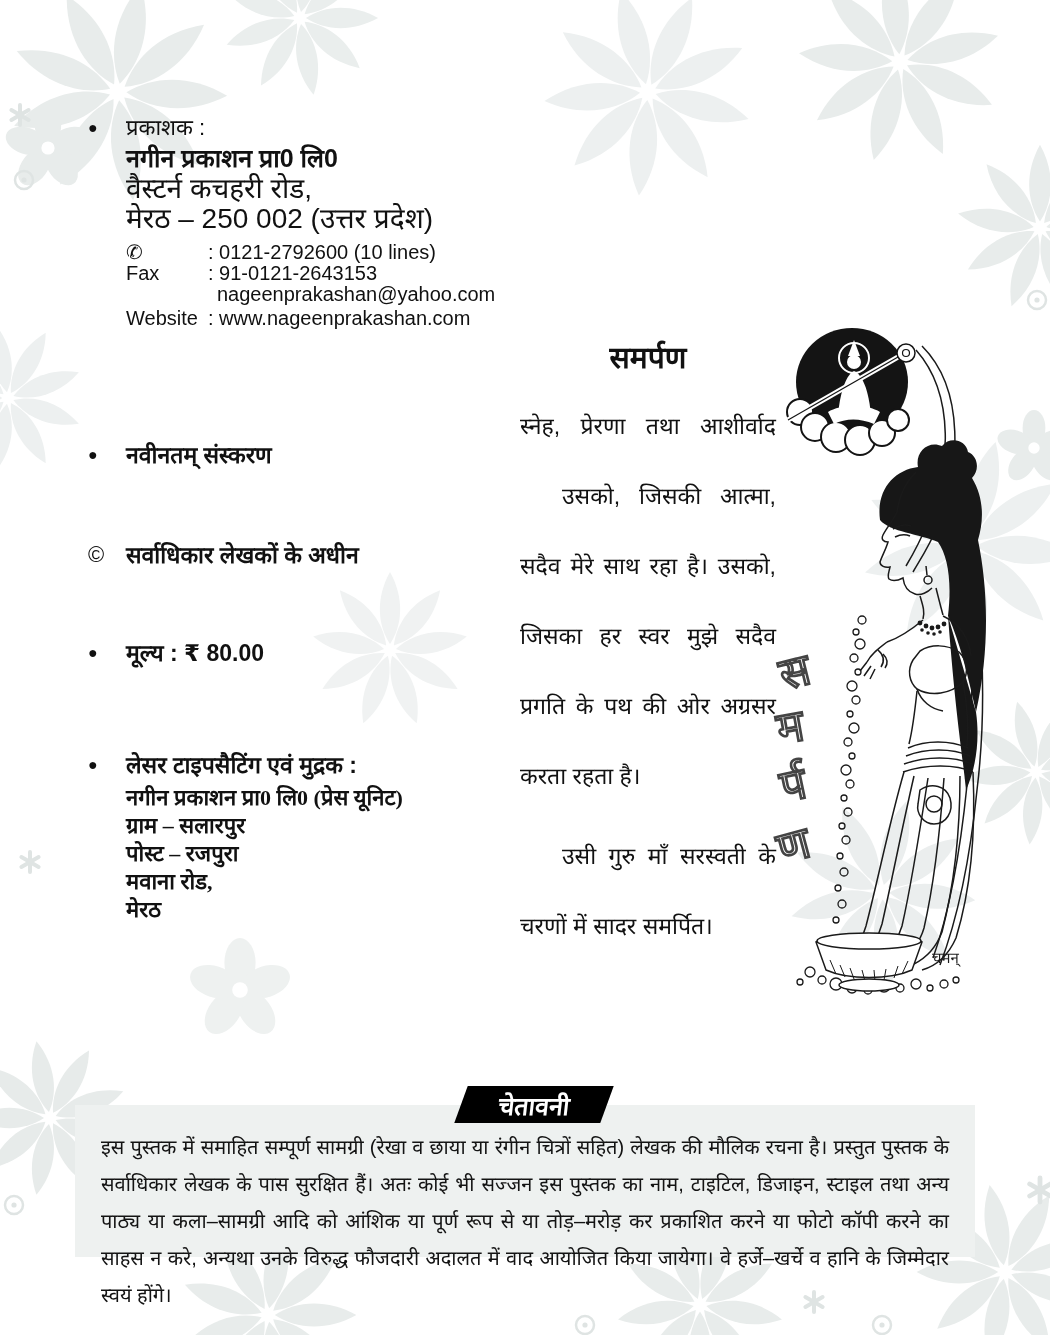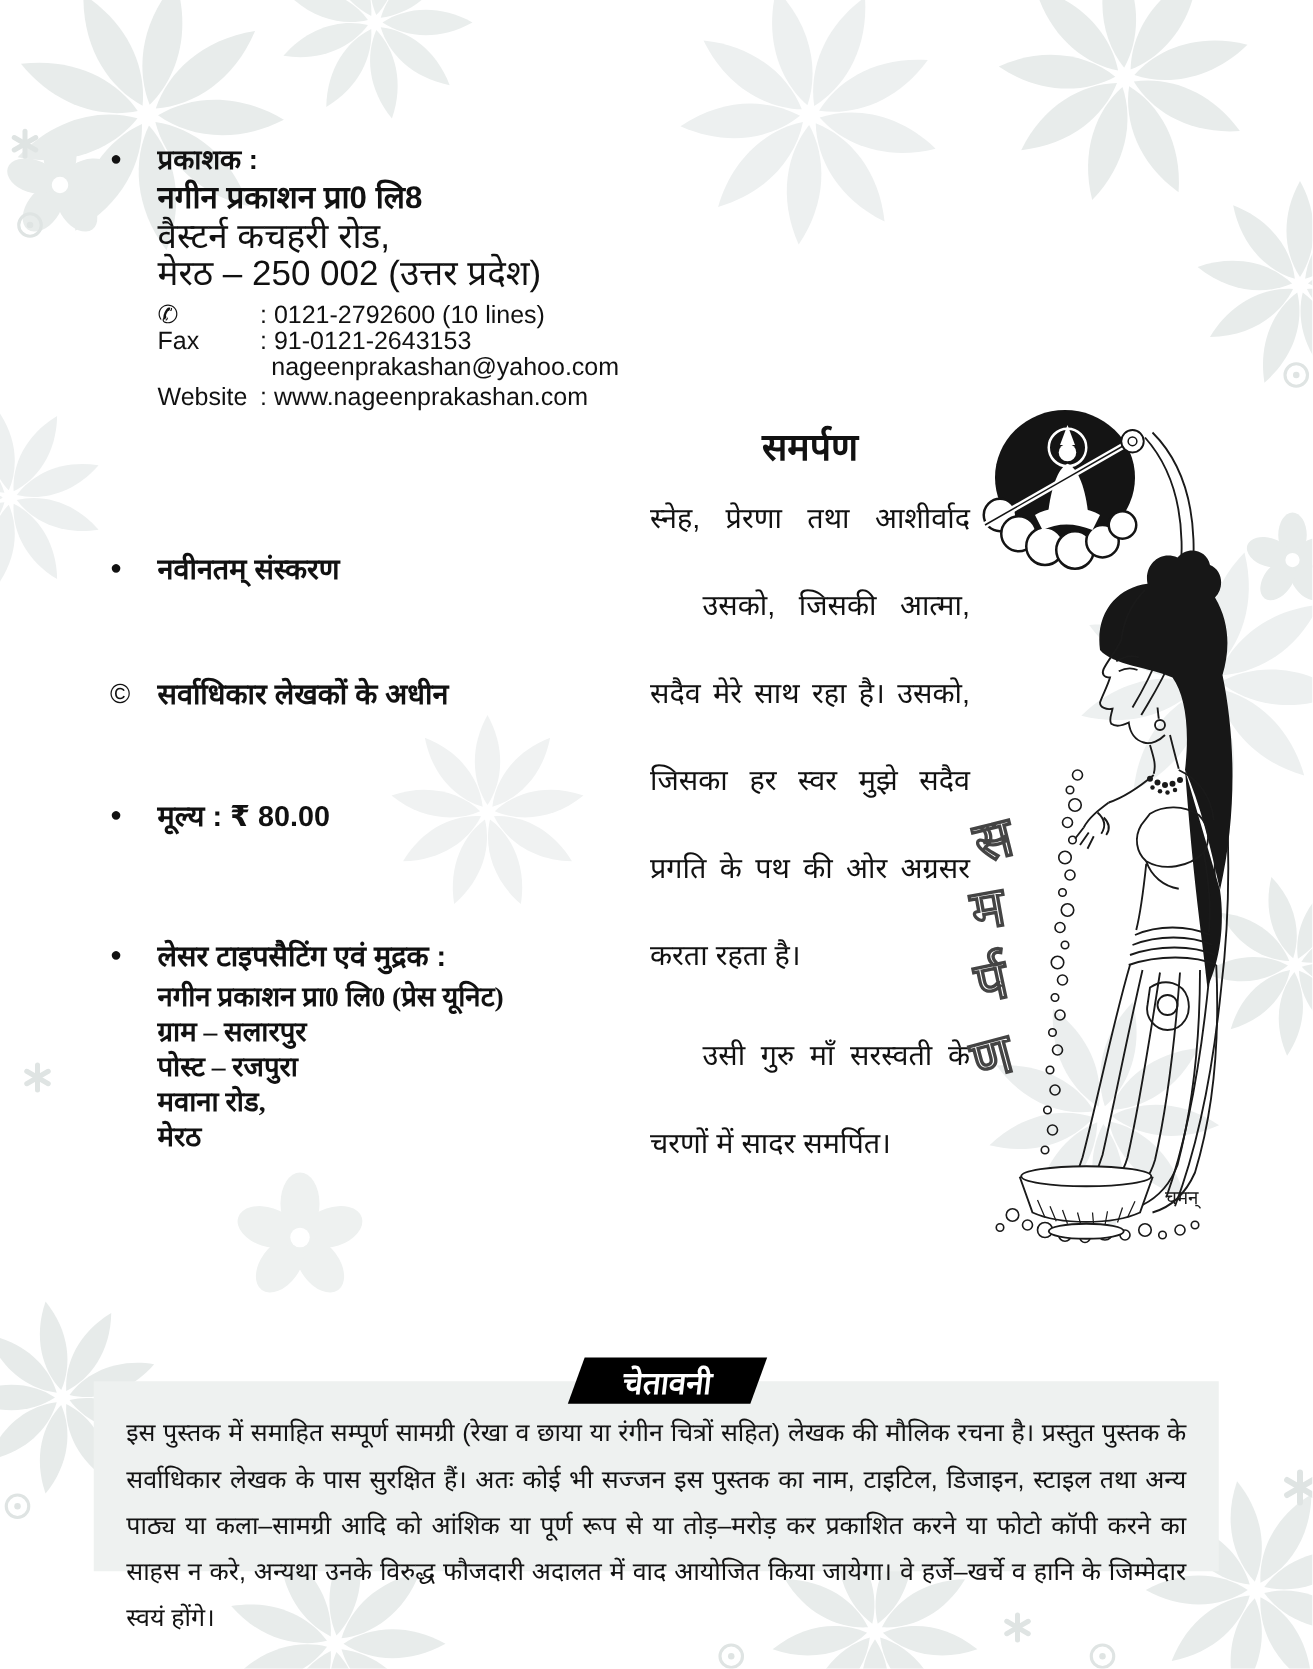--- a/index.html
+++ b/index.html
@@ -9,35 +9,35 @@
   }
   .motifs{position:absolute;left:0;top:0;z-index:0;}
   .content{position:absolute;inset:0;z-index:1;}
 
   
   .abs{position:absolute;}
   .bullet-row{display:flex;align-items:flex-start;}
   .bullet{width:38px;font-size:16px;line-height:28px;flex:0 0 38px;}
   .copysym{width:38px;font-size:22px;line-height:30px;flex:0 0 38px;}
 
-  .pub-label{font-size:22px;font-weight:700;line-height:28px;}
+  .pub-label{font-size:22px;font-weight:400;line-height:28px;}
   .pub-name{font-size:25px;font-weight:700;line-height:32px;}
   .pub-addr{font-size:28px;line-height:30px;}
   .contacts{margin-top:8px;font-size:20px;line-height:21px;}
   .c-row{display:grid;grid-template-columns:82px 1fr;}
   .c-label{white-space:nowrap;}
   .c-val{white-space:nowrap;}
   .c-val.cont{padding-left:9px;}
 
   .item-bold{font-size:23px;font-weight:700;line-height:30px;}
   .printer-lines{font-size:22px;font-weight:700;line-height:28px;margin-top:4px;font-family:Liberation Serif, serif;}
 
   
   .dedication{left:520px;top:336px;width:256px;}
-  .ded-head{text-align:center;font-size:30px;font-weight:700;margin-bottom:2px;}
+  .ded-head{text-align:center;font-size:30px;font-weight:700;margin-bottom:14px;}
   .ded-line{font-size:23px;line-height:70px;height:70px;text-align:justify;text-align-last:justify;white-space:nowrap;overflow:visible;}
   .ded-line.plain{text-align:right;text-align-last:left;}
   .ded-line.ind{padding-left:42px;}
   .ded-line.gap{margin-top:10px;}
 
   
   .warning-box{
     left:75px;top:1105px;width:900px;height:152px;background:#eef1f0;
   }
   .warn-badge{
@@ -112,21 +112,21 @@
     <use href="#cdot" transform="translate(585,1325)"></use>
     <use href="#cdot" transform="translate(882,1325)"></use>
   </svg>
 
   <div class="content">
 
     <section class="abs bullet-row" style="left:88px;top:114px;width:460px;">
       <span class="bullet">●</span>
       <div>
         <div class="pub-label">प्रकाशक :</div>
-        <div class="pub-name">नगीन प्रकाशन प्रा0 लि8</div>
+        <div class="pub-name">नगीन प्रकाशन प्रा0 लि0</div>
         <div class="pub-addr">वैस्टर्न कचहरी रोड,</div>
         <div class="pub-addr">मेरठ – 250 002 (उत्तर प्रदेश)</div>
         <div class="contacts">
           <div class="c-row">
             <span class="c-label">✆</span>
             <span class="c-val">: 0121-2792600 (10 lines)</span>
           </div>
           <div class="c-row">
             <span class="c-label">Fax</span>
             <span class="c-val">: 91-0121-2643153</span>

